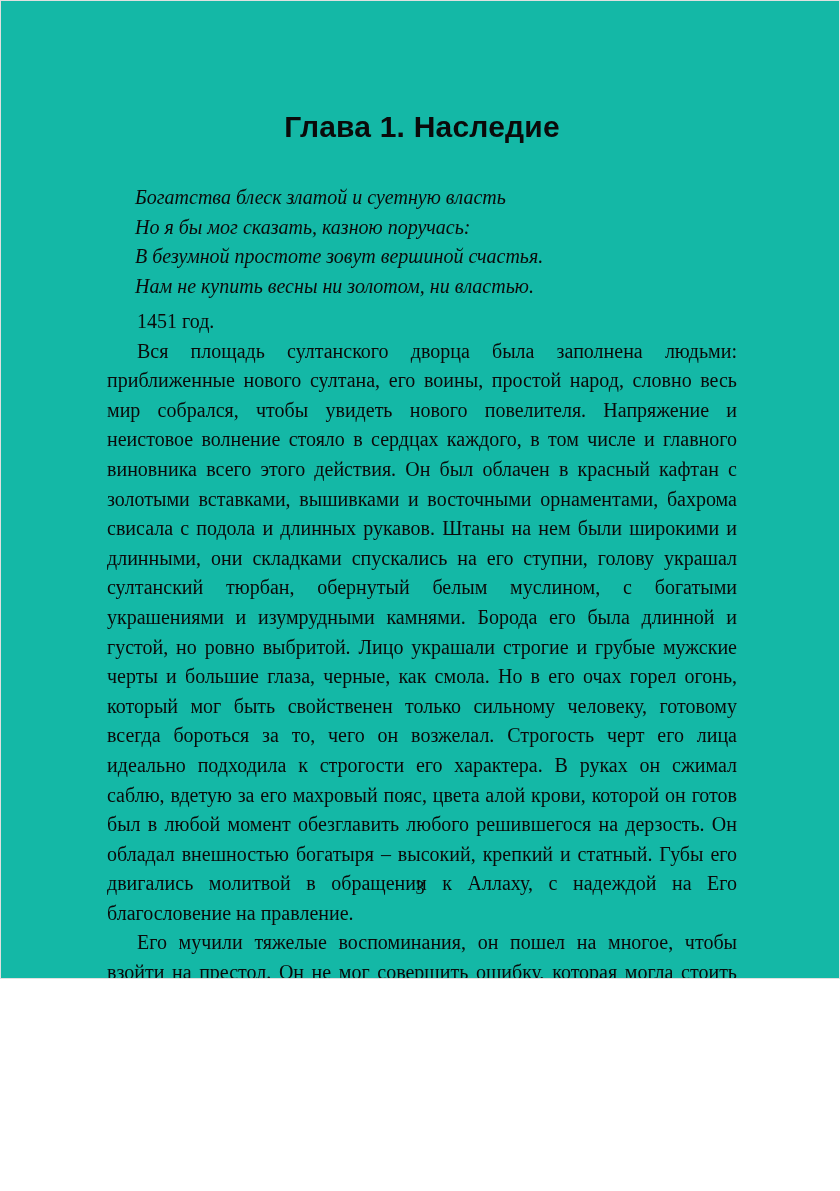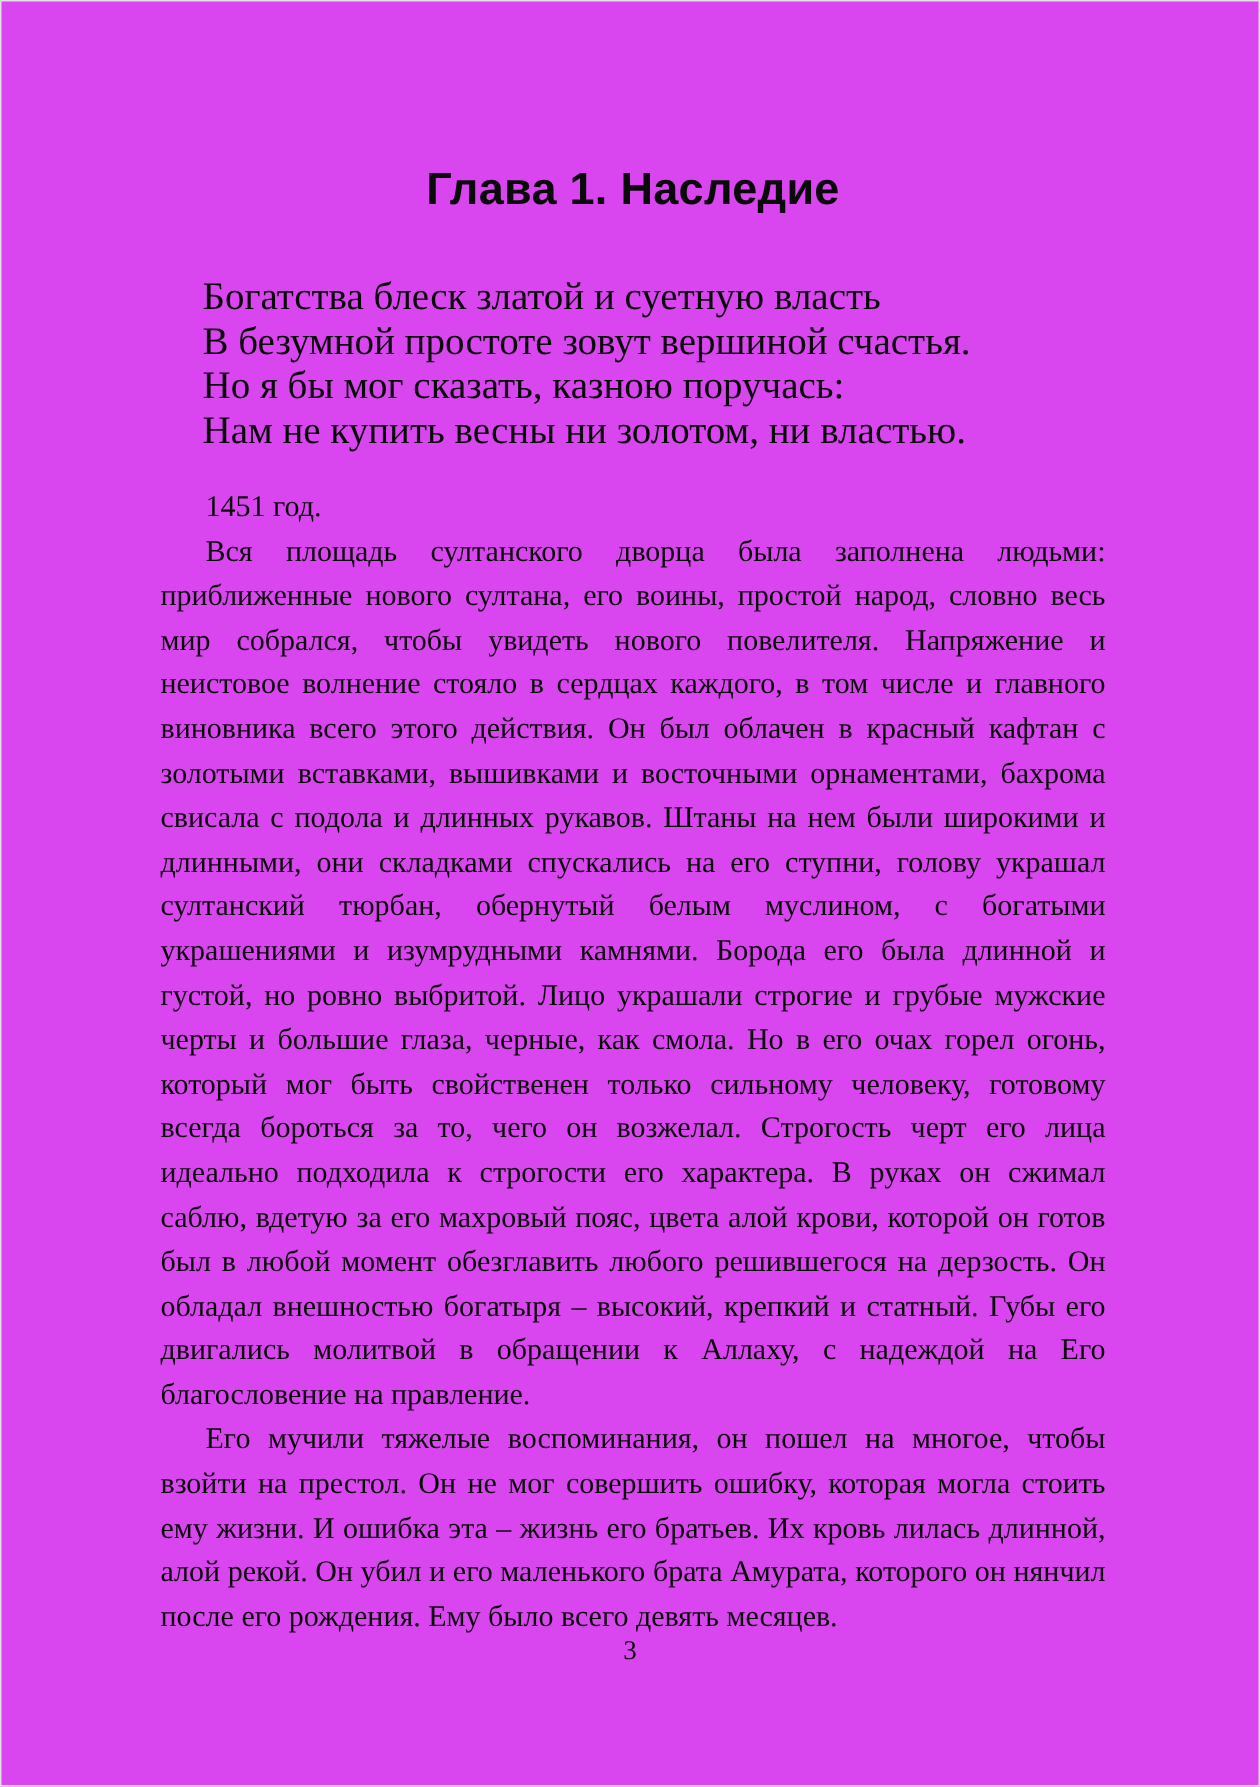--- a/index.html
+++ b/index.html
@@ -3,23 +3,23 @@
 <meta charset="utf-8">
 <style>
   html, body {
     margin: 0;
     padding: 0;
     background: #ffffff;
   }
   .page {
     position: relative;
     width: 840px;
-    height: 1191px;
+    height: 979px;
     box-sizing: border-box;
-    background: #d946ef;
+    background: #14b8a6;
     border: 1px solid #e0e0e0;
     font-family: "Liberation Serif", serif;
     color: #0a0a0a;
     overflow: hidden;
   }
   .content {
     position: absolute;
     left: 106px;
     top: 108px;
     width: 630px;
@@ -28,22 +28,23 @@
     font-family: "Liberation Sans", sans-serif;
     font-weight: bold;
     font-size: 30px;
     line-height: 36px;
     text-align: center;
     margin: 0 0 38px 0;
     letter-spacing: 0.2px;
   }
   .epigraph {
     margin-left: 28px;
-    margin-bottom: 23px;
-    font-size: 26px;
+    margin-bottom: 6px;
+    font-style: italic;
+    font-size: 20px;
     line-height: 29.5px;
   }
   .body-text {
     font-size: 20px;
     line-height: 29.6px;
     text-align: justify;
     hyphens: auto;
     -webkit-hyphens: auto;
   }
   .body-text p {
@@ -64,22 +65,22 @@
 </head>
 <body>
 
 <div class="page">
   <div class="content">
 
     <h1 class="chapter-title">Глава 1. Наследие</h1>
 
     <div class="epigraph">
       <div class="epigraph-line">Богатства блеск златой и суетную власть</div>
+      <div class="epigraph-line">Но я бы мог сказать, казною поручась:</div>
       <div class="epigraph-line">В безумной простоте зовут вершиной счастья.</div>
-      <div class="epigraph-line">Но я бы мог сказать, казною поручась:</div>
       <div class="epigraph-line">Нам не купить весны ни золотом, ни властью.</div>
     </div>
 
     <div class="body-text">
       <p>1451 год.</p>
       <p>Вся площадь султанского дворца была заполнена людьми: приближенные нового султана, его воины, простой народ, словно весь мир собрался, чтобы увидеть нового повелителя. Напряжение и неистовое волнение стояло в сердцах каждого, в том числе и главного виновника всего этого действия. Он был облачен в красный кафтан с золотыми вставками, вышивками и восточными орнаментами, бахрома свисала с подола и длинных рукавов. Штаны на нем были широкими и длинными, они складками спускались на его ступни, голову украшал султанский тюрбан, обернутый белым муслином, с богатыми украшениями и изумрудными камнями. Борода его была длинной и густой, но ровно выбритой. Лицо украшали строгие и грубые мужские черты и большие глаза, черные, как смола. Но в его очах горел огонь, который мог быть свойственен только сильному человеку, готовому всегда бороться за то, чего он возжелал. Строгость черт его лица идеально подходила к строгости его характера. В руках он сжимал саблю, вдетую за его махровый пояс, цвета алой крови, которой он готов был в любой момент обезглавить любого решившегося на дерзость. Он обладал внешностью богатыря – высокий, крепкий и статный. Губы его двигались молитвой в обращении к Аллаху, с надеждой на Его благословение на правление.</p>
       <p>Его мучили тяжелые воспоминания, он пошел на многое, чтобы взойти на престол. Он не мог совершить ошибку, которая могла стоить ему жизни. И ошибка эта – жизнь его братьев. Их кровь лилась длинной, алой рекой. Он убил и его маленького брата Амурата, которого он нянчил после его рождения. Ему было всего девять месяцев.</p>
     </div>
 
   </div>

